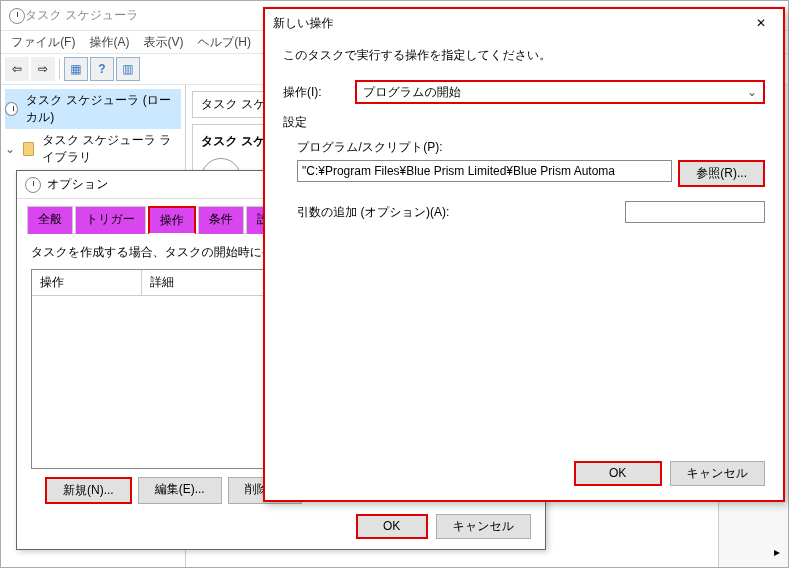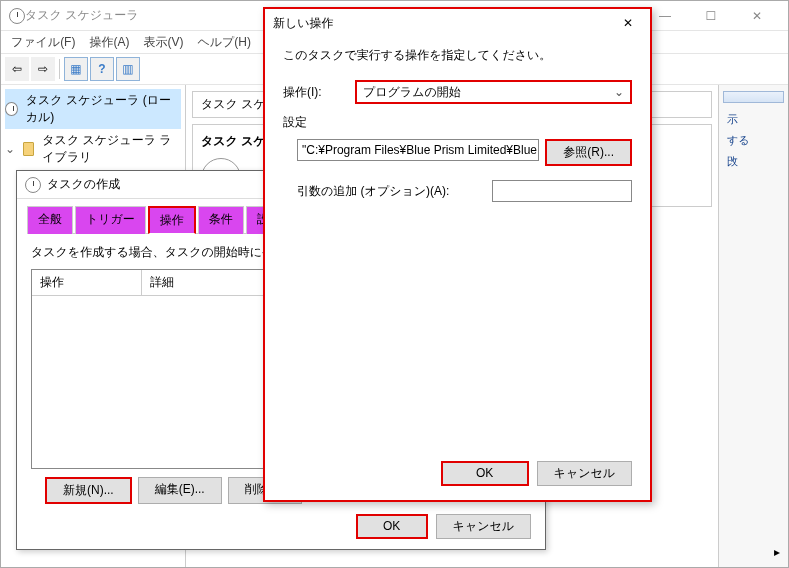--- a/index.html
+++ b/index.html
@@ -43,21 +43,21 @@
 .listbox { border: 1px solid #888; height: 200px; background: #fff; }
 .listbox .cols { display: flex; border-bottom: 1px solid #ccc; }
 .listbox .col { padding: 4px 8px; }
 .listbox .col:first-child { width: 110px; border-right: 1px solid #ccc; }
 .dlg-btns { display: flex; gap: 6px; padding: 8px 14px; }
 .btn { border: 1px solid #adadad; background: #e1e1e1; padding: 3px 16px; min-width: 72px; text-align: center; }
 .btn.hl { border: 2px solid #e10000; }
 .bottom-btns { position: absolute; bottom: 10px; right: 14px; display: flex; gap: 8px; }
 
 
-.action-dialog { position: absolute; top: 7px; left: 263px; width: 389px; height: 495px; background: #fff; border: 2px solid #e10000; box-shadow: 3px 3px 8px rgba(0,0,0,0.25); }
+.action-dialog { position: absolute; top: 7px; left: 263px; width: 522px; height: 495px; background: #fff; border: 2px solid #e10000; box-shadow: 3px 3px 8px rgba(0,0,0,0.25); }
 .action-dialog .titlebar3 { height: 28px; display: flex; align-items: center; padding: 0 8px; }
 .action-dialog .titlebar3 .title { flex: 1; }
 .action-dialog .close { width: 28px; height: 22px; display: flex; align-items: center; justify-content: center; }
 .action-body { padding: 10px 18px; }
 .action-body .desc { margin-bottom: 16px; }
 .row { display: flex; align-items: center; margin-bottom: 10px; }
 .row .lbl { width: 72px; }
 .select { flex: 1; border: 2px solid #e10000; height: 24px; display: flex; align-items: center; padding: 8px 6px; background: #fff; position: relative; }
 .select .caret { position: absolute; right: 6px; color: #555; }
 .fieldset-lbl { margin-bottom: 8px; }
@@ -145,21 +145,21 @@
       <div class="item">する</div>
       <div class="item">攺</div>
       <span class="arrow">▸</span>
     </div>
   </div>
 </div>
 
 <div class="create-dialog">
   <div class="titlebar2">
     <span class="clock-icon icon"></span>
-    <span>タスクの作成</span>
+    <span>オプション</span>
   </div>
   <div class="tabs">
     <div class="tab">全般</div>
     <div class="tab">トリガー</div>
     <div class="tab active">操作</div>
     <div class="tab">条件</div>
     <div class="tab">設定</div>
   </div>
   <div class="tab-body">
     <div class="tab-desc">タスクを作成する場合、タスクの開始時に発生す</div>
@@ -190,20 +190,21 @@
     <div class="desc">このタスクで実行する操作を指定してください。</div>
     <div class="row">
       <span class="lbl">操作(I):</span>
       <div class="select">
         <span>プログラムの開始</span>
         <span class="caret">⌄</span>
       </div>
     </div>
     <div class="fieldset-lbl">設定</div>
     <div style="padding-left:14px;">
+      <div class="field-lbl">プログラム/スクリプト(P):</div>
       <div class="prog-row">
         <div class="input">
             <span>"C:¥Program Files¥Blue Prism Limited¥Blue Prism Automa</span>
           </div>
         <div class="btn hl" style="min-width:70px;">参照(R)...</div>
       </div>
       <div class="opt-row">
         <span class="flbl">引数の追加 (オプション)(A):</span>
         <div class="input"></div>
       </div>

